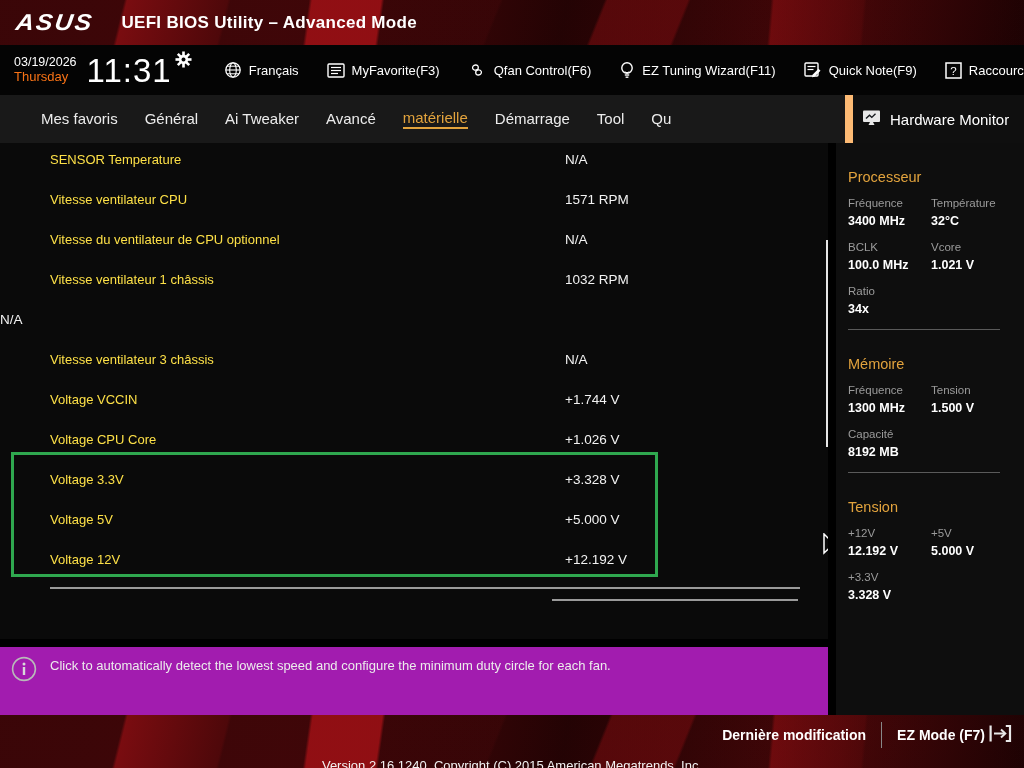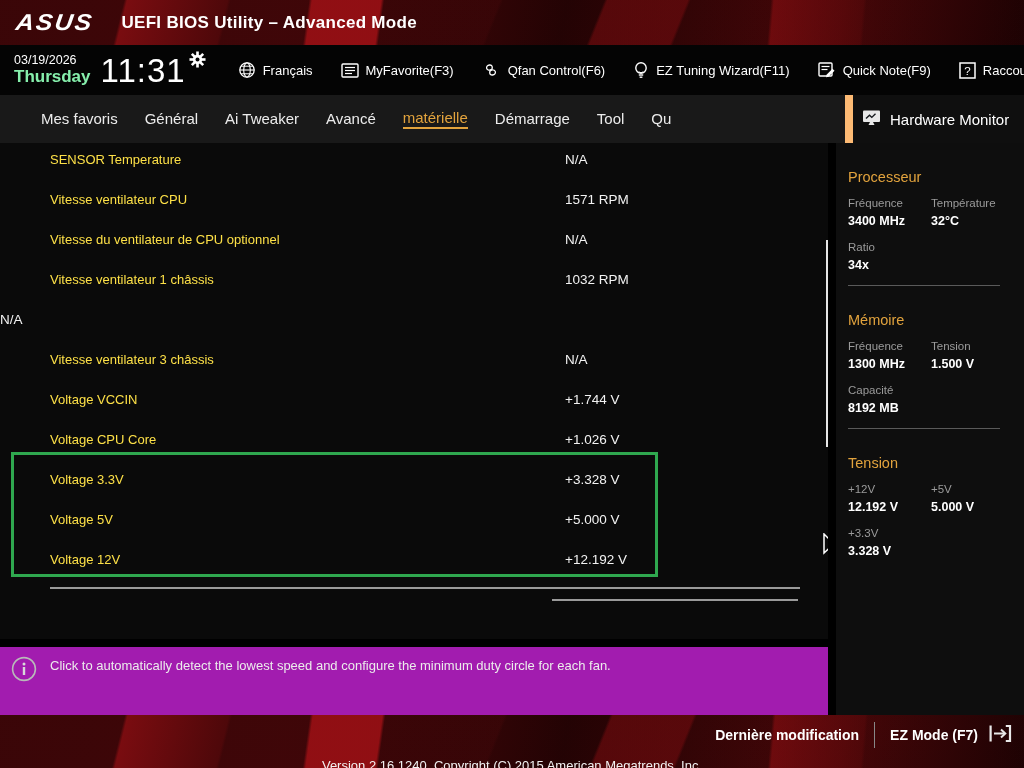--- a/index.html
+++ b/index.html
@@ -27,21 +27,21 @@
   .brand {
     font-size:25px; font-weight:800; font-style:italic; letter-spacing:2px;
     transform:skewX(-8deg) scaleY(.92); color:#fff;
   }
   .apptitle { margin-left:28px; font-size:17px; font-weight:700; letter-spacing:.3px; }
 
   
   .toolbar { height:50px; background:#040404; display:flex; align-items:center; padding-left:14px; }
   .datetime { line-height:1.15; }
   .datetime .date { font-size:12.5px; }
-  .datetime .day  { font-size:17px; color:#86efac;font-weight:bold; }
+  .datetime .day  { font-size:13px; color:#f97316; }
   .clock { display:flex; align-items:flex-start; margin-left:10px; cursor:default; }
   .time  { font-size:33px; font-weight:500; letter-spacing:1px; line-height:1; }
   .gearwrap { margin:-3px 0 0 3px; }
   .tbdivider { width:1px; height:34px; background:#4a4a4a; margin:0 17px 0 15px; }
   .tbitems { display:flex; align-items:center; }
   .tbitem { display:flex; align-items:center; gap:7px; margin-right:28px; font-size:13px; white-space:nowrap; cursor:default; }
   .tbitem svg { display:block; }
 
   
   .midrow { display:flex; height:48px; }
@@ -81,21 +81,21 @@
   .flabel { color:#9b9b9b; font-size:11.5px; margin-bottom:5px; }
   .fvalue { color:#fff; font-size:12.5px; font-weight:600; }
   .sbdivider { height:1px; background:#5a5a5a; width:152px; margin:3px 0 0 0; }
 
   
   .bottombar { height:68px; }
   .bbrow1 { height:40px; display:flex; align-items:center; justify-content:flex-end;
             padding-right:12px; font-size:14px;font-weight:bold; }
   .lastmod { cursor:default; }
   .bbdiv { width:1px; height:26px; background:#888; margin:0 15px; }
-  .ezmode { display:flex; align-items:center; gap:10px; cursor:default; }
+  .ezmode { display:flex; align-items:center; gap:3px; cursor:default; }
   .bbrow2 { text-align:center; font-size:13px; color:#f2f2f2; margin-top:3px; }
 </style>
 </head>
 <body>
 
 <div class="screen">
 
   <div class="banner redpattern">
     <span class="brand">ASUS</span>
     <span class="apptitle">UEFI BIOS Utility – Advanced Mode</span>
@@ -284,20 +284,30 @@
               <div class="flabel">Fréquence</div>
               <div class="fvalue">3400 MHz</div>
             </div>
             <div class="field">
               <div class="flabel">Température</div>
               <div class="fvalue">32°C</div>
             </div>
           </div>
           <div class="fieldrow">
             <div class="field">
+              <div class="flabel">BCLK</div>
+              <div class="fvalue">100.0 MHz</div>
+            </div>
+            <div class="field">
+              <div class="flabel">Vcore</div>
+              <div class="fvalue">1.021 V</div>
+            </div>
+          </div>
+          <div class="fieldrow">
+            <div class="field">
               <div class="flabel">Ratio</div>
               <div class="fvalue">34x</div>
             </div>
           </div>
           <div class="sbdivider"></div>
           <div class="sbsection-title">Mémoire</div>
           <div class="fieldrow">
             <div class="field">
               <div class="flabel">Fréquence</div>
               <div class="fvalue">1300 MHz</div>

